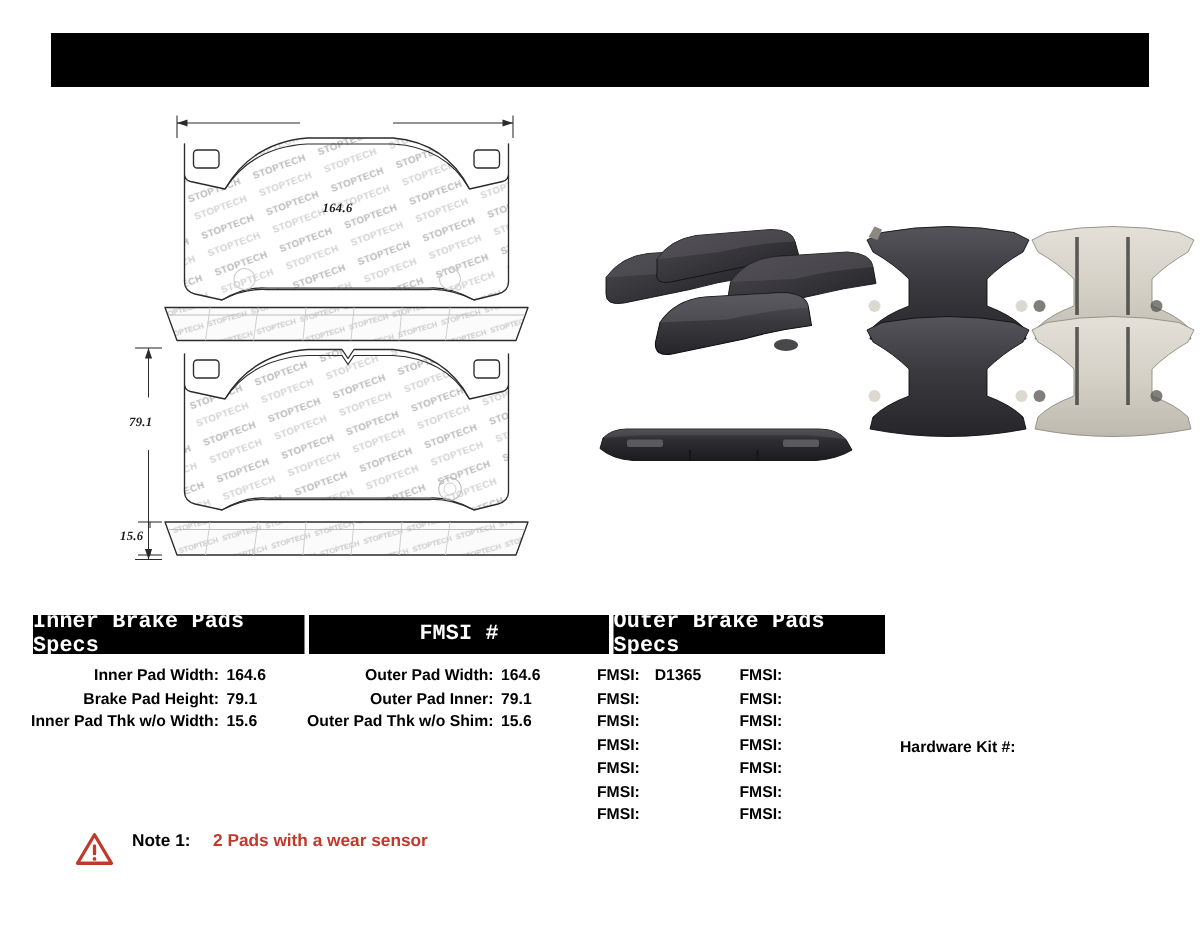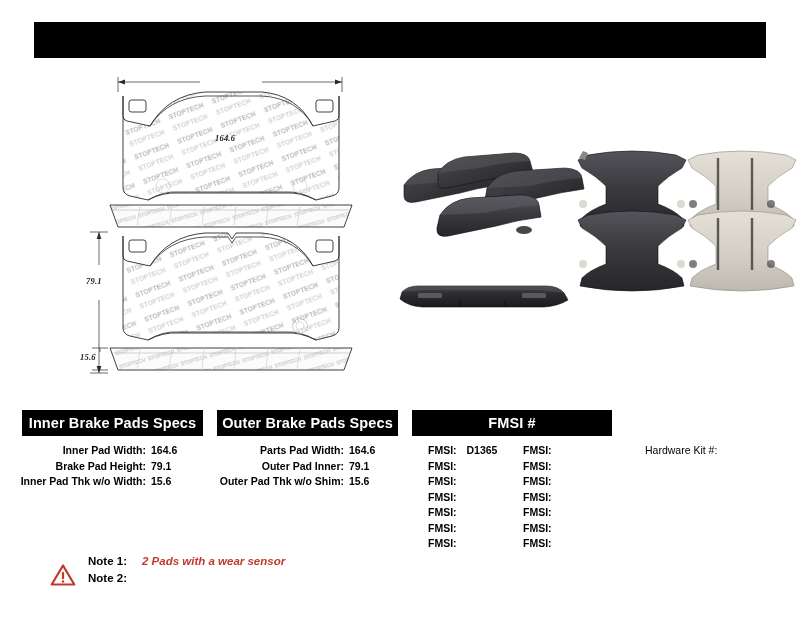--- a/index.html
+++ b/index.html
@@ -54,40 +54,41 @@
   
   .spec-table {
     position: absolute;
     left: 22px;
     top: 410px;
     width: 752px;
   }
   .spec-header-row {
     display: flex;
     height: 26px;
-    gap: 14px;
+    gap: 3px;
+    font-family: Liberation Mono, monospace;
   }
   .spec-header-cell {
     background: #000000;
     color: #ffffff;
     font-size: 14.5px;
     font-weight: bold;
     display: flex;
     align-items: center;
     justify-content: center;
     letter-spacing: 0.1px;
   }
   .col-inner  { width: 181px; }
   .col-outer  { width: 181px; }
   .col-fmsi   { width: 200px; }
   .col-related{ width: 184px; }
 
   .spec-body-row {
     display: flex;
-    gap: 17px;
+    gap: 2px;
     margin-top: 7px;
     justify-content: center;
   }
   .spec-col {
     box-sizing: border-box;
   }
 
   .spec-line {
     font-size: 10.5px;
     font-weight: bold;
@@ -118,33 +119,34 @@
     line-height: 15.5px;
     white-space: nowrap;
   }
   .fmsi-line .val {
     padding-left: 7px;
     margin-top: 21px;
   }
 
   .related-line {
     font-size: 10.5px;
-    font-weight: normal;
+    font-weight: bold;
     line-height: 15.5px;
     white-space: nowrap;
     padding-left: 10px;
+    margin-top: 48px;
   }
 
   
   .notes-area {
     position: absolute;
     left: 50px;
     top: 552px;
     display: flex;
-    align-items: flex-end;
+    align-items: flex-start;
   }
   .warn-icon {
     width: 26px;
     height: 24px;
     margin-top: 2px;
     margin-right: 12px;
     flex: 0 0 auto;
   }
   .notes-lines { padding-top: 1px; }
   .note-line {
@@ -154,21 +156,20 @@
     white-space: nowrap;
     display: flex;
   }
   .note-line .note-lbl {
     width: 50px;
     color: #000000;
   }
   .note-line .note-val {
     color: #c0392b;
     padding-left: 4px;
-    font-style: italic;
   }
 </style>
 </head>
 <body>
 
 <div class="title-bar">
   <span>309.13650</span>
   <span>Brake Pad</span>
 </div>
 
@@ -380,22 +381,22 @@
   
   <span class="dim-label" style="left:215px; top:73px;">164.6</span>
   <span class="dim-label" style="left:86px; top:216px;">79.1</span>
   <span class="dim-label" style="left:80px; top:292px;">15.6</span>
 </div>
 
 <div class="spec-table">
 
   <div class="spec-header-row">
     <div class="spec-header-cell col-inner">Inner Brake Pads Specs</div>
+    <div class="spec-header-cell col-fmsi">FMSI #</div>
     <div class="spec-header-cell col-outer">Outer Brake Pads Specs</div>
-    <div class="spec-header-cell col-fmsi">FMSI #</div>
   </div>
 
   <div class="spec-body-row">
 
     <div class="spec-col col-inner">
       <div class="spec-line">
         <span class="lbl">Inner Pad Width:</span>
         <span class="val">164.6</span>
       </div>
       <div class="spec-line">
@@ -403,21 +404,21 @@
         <span class="val">79.1</span>
       </div>
       <div class="spec-line">
         <span class="lbl">Inner Pad Thk w/o Width:</span>
         <span class="val">15.6</span>
       </div>
     </div>
 
     <div class="spec-col col-outer">
       <div class="spec-line">
-        <span class="lbl">Parts Pad Width:</span>
+        <span class="lbl">Outer Pad Width:</span>
         <span class="val">164.6</span>
       </div>
       <div class="spec-line">
         <span class="lbl">Outer Pad Inner:</span>
         <span class="val">79.1</span>
       </div>
       <div class="spec-line">
         <span class="lbl">Outer Pad Thk w/o Shim:</span>
         <span class="val">15.6</span>
       </div>
@@ -502,18 +503,14 @@
   <svg class="warn-icon" viewBox="0 0 26 24">
     <path d="M13 2.5 L24.3 21.5 L1.7 21.5 Z" fill="#ffffff" stroke="#c0392b" stroke-width="2.2" stroke-linejoin="round"></path>
     <rect x="11.9" y="9" width="2.2" height="7.2" rx="0.9" fill="#c0392b"></rect>
     <circle cx="13" cy="18.6" r="1.25" fill="#c0392b"></circle>
   </svg>
   <div class="notes-lines">
     <div class="note-line">
       <span class="note-lbl">Note 1:</span>
       <span class="note-val">2 Pads with a wear sensor</span>
     </div>
-    <div class="note-line">
-      <span class="note-lbl">Note 2:</span>
-      <span class="note-val"></span>
-    </div>
   </div>
 </div>
 
 </body></html>

